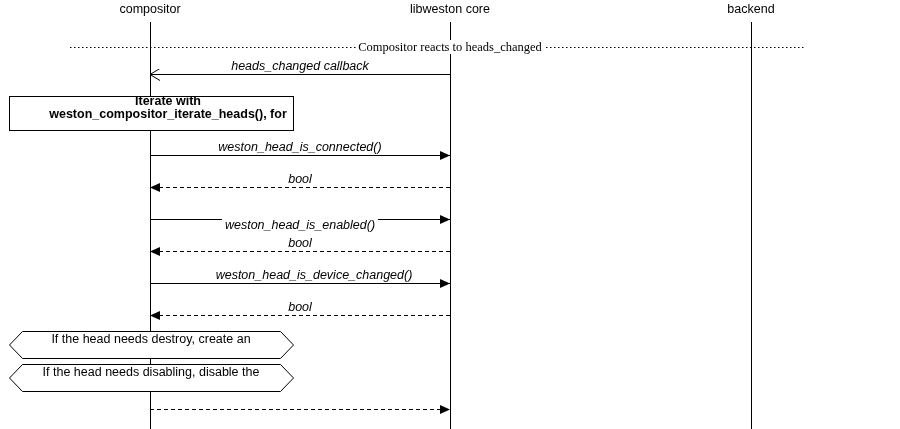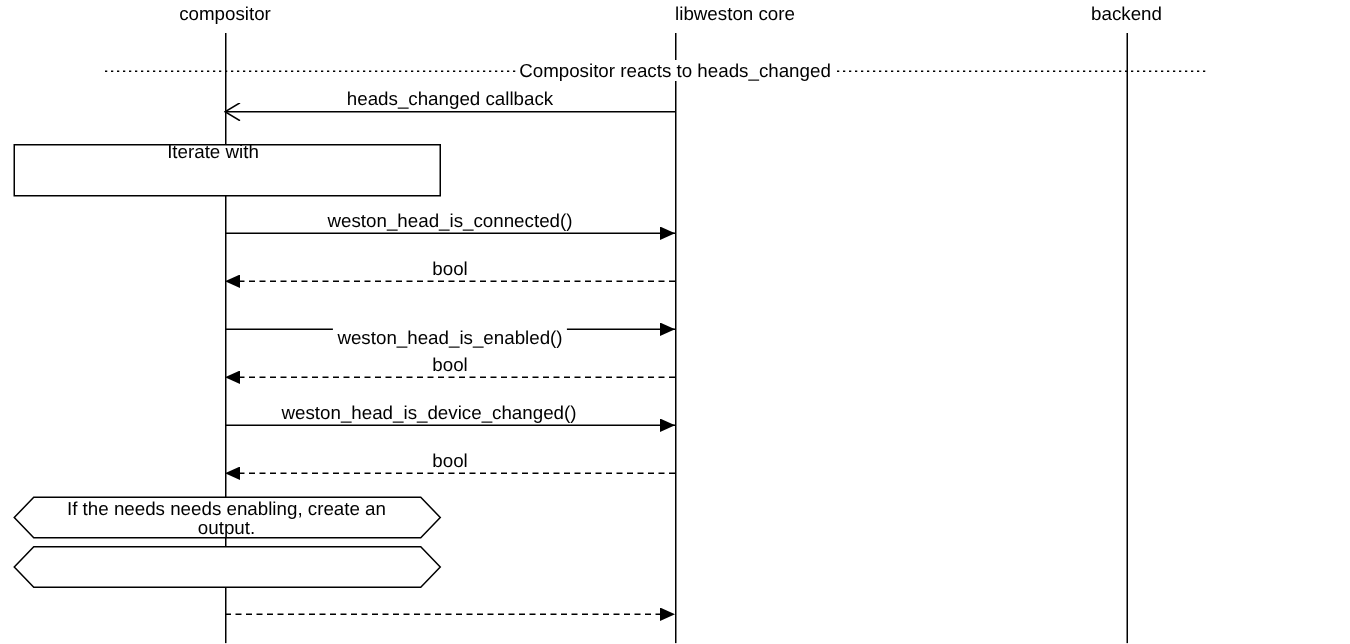--- a/index.html
+++ b/index.html
@@ -33,30 +33,32 @@
   }
   .msg-label {
     position: absolute;
     font-size: 12.5px;
     line-height: 14px;
     white-space: nowrap;
     transform: translateX(-50%);
     background: #ffffff;
     padding: 0 3px;
     color: #000;
+    font-style: italic;
   }
   .divider-label {
     position: absolute;
     font-size: 12.5px;
     line-height: 14px;
     white-space: nowrap;
     transform: translate(-50%, -50%);
     background: #ffffff;
     padding: 0 2px;
     color: #000;
+    font-family: Liberation Serif, serif;
   }
   .note-text {
     position: absolute;
     font-size: 12.5px;
     line-height: 12.5px;
     text-align: center;
     color: #000;
   }
 </style>
 </head>
@@ -96,34 +98,35 @@
       </g>
     <g id="svg-notes">
         <rect x="9.5" y="96.5" width="284" height="34" fill="#ffffff" stroke="#000000" stroke-width="1"></rect>
         <polygon points="22.5,331.5 280.5,331.5 293.5,345 280.5,358.5 22.5,358.5 9.5,345" fill="#ffffff" stroke="#000000" stroke-width="1"></polygon>
         <polygon points="22.5,364.5 280.5,364.5 293.5,378 280.5,391.5 22.5,391.5 9.5,378" fill="#ffffff" stroke="#000000" stroke-width="1"></polygon>
       </g>
   </svg>
 
   <div id="labels-layer">
       <div class="lifeline-label" style="left: 150px; top: 2px;">compositor</div>
-      <div class="lifeline-label" style="left: 450px; top: 2px; margin-left: 40px;">libweston core</div>
+      <div class="lifeline-label" style="left: 450px; top: 2px;">libweston core</div>
       <div class="lifeline-label" style="left: 751px; top: 2px;">backend</div>
       <div class="divider-label" style="left: 450px; top: 47px;">Compositor reacts to heads_changed</div>
       <div class="msg-label" style="left: 300px; top: 59px;">heads_changed callback</div>
       <div class="msg-label" style="left: 300px; top: 140px; text-align: right;">weston_head_is_connected()</div>
       <div class="msg-label" style="left: 300px; top: 172px;">bool</div>
       <div class="msg-label" style="left: 300px; top: 218px;">weston_head_is_enabled()</div>
       <div class="msg-label" style="left: 300px; top: 236px;">bool</div>
-      <div class="msg-label" style="left: 286px; top: 268px;">weston_head_is_device_changed()</div>
+      <div class="msg-label" style="left: 314px; top: 268px;">weston_head_is_device_changed()</div>
       <div class="msg-label" style="left: 300px; top: 300px;">bool</div>
-      <div class="note-text" style="left: 0; top: 95.25px; width: 284px;">
+      <div class="note-text" style="left: 26px; top: 95.25px; width: 284px; font-weight: bold;">
         <div>Iterate with</div>
+        <div>weston_compositor_iterate_heads(), for</div>
       </div>
       <div class="note-text" style="left: 9px; top: 333px; width: 284px;">
-        <div>If the needs needs enabling, create an</div>
-        <div>output.</div>
+        <div>If the head needs destroy, create an</div>
       </div>
       <div class="note-text" style="left: 9px; top: 366px; width: 284px;">
+        <div>If the head needs disabling, disable the</div>
       </div>
     </div>
 
 </div>
 
 </body></html>

